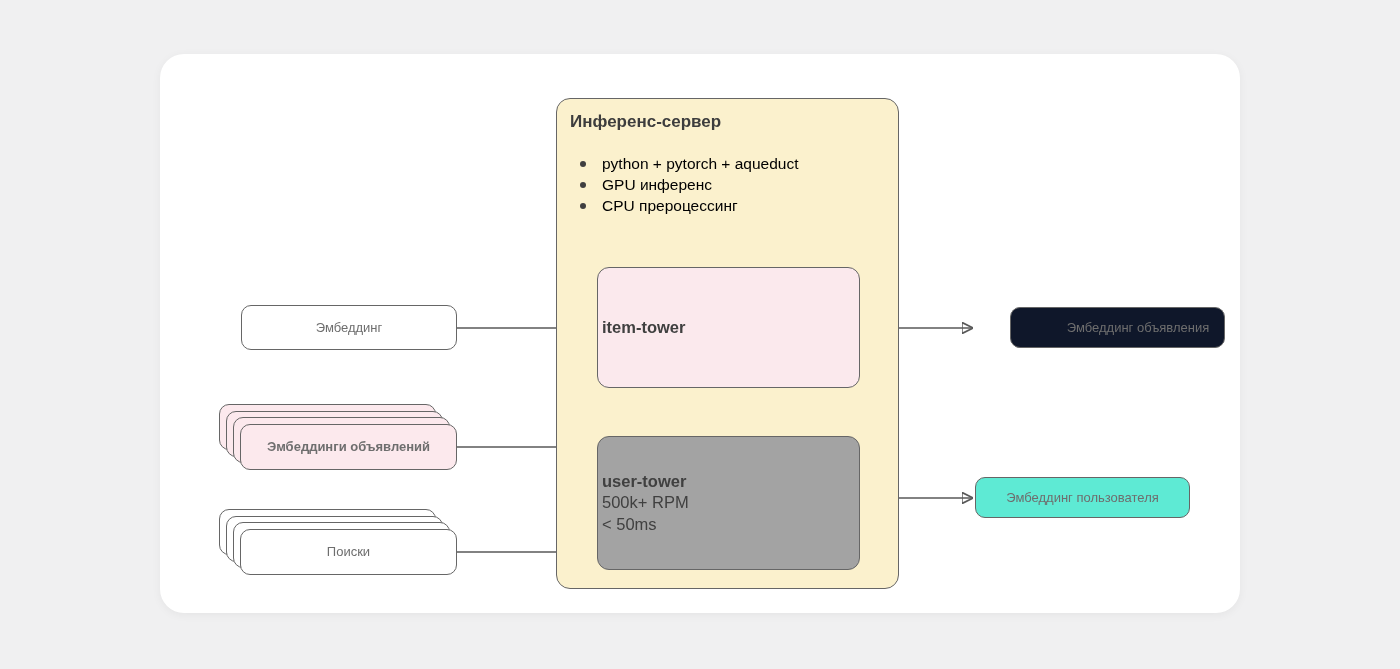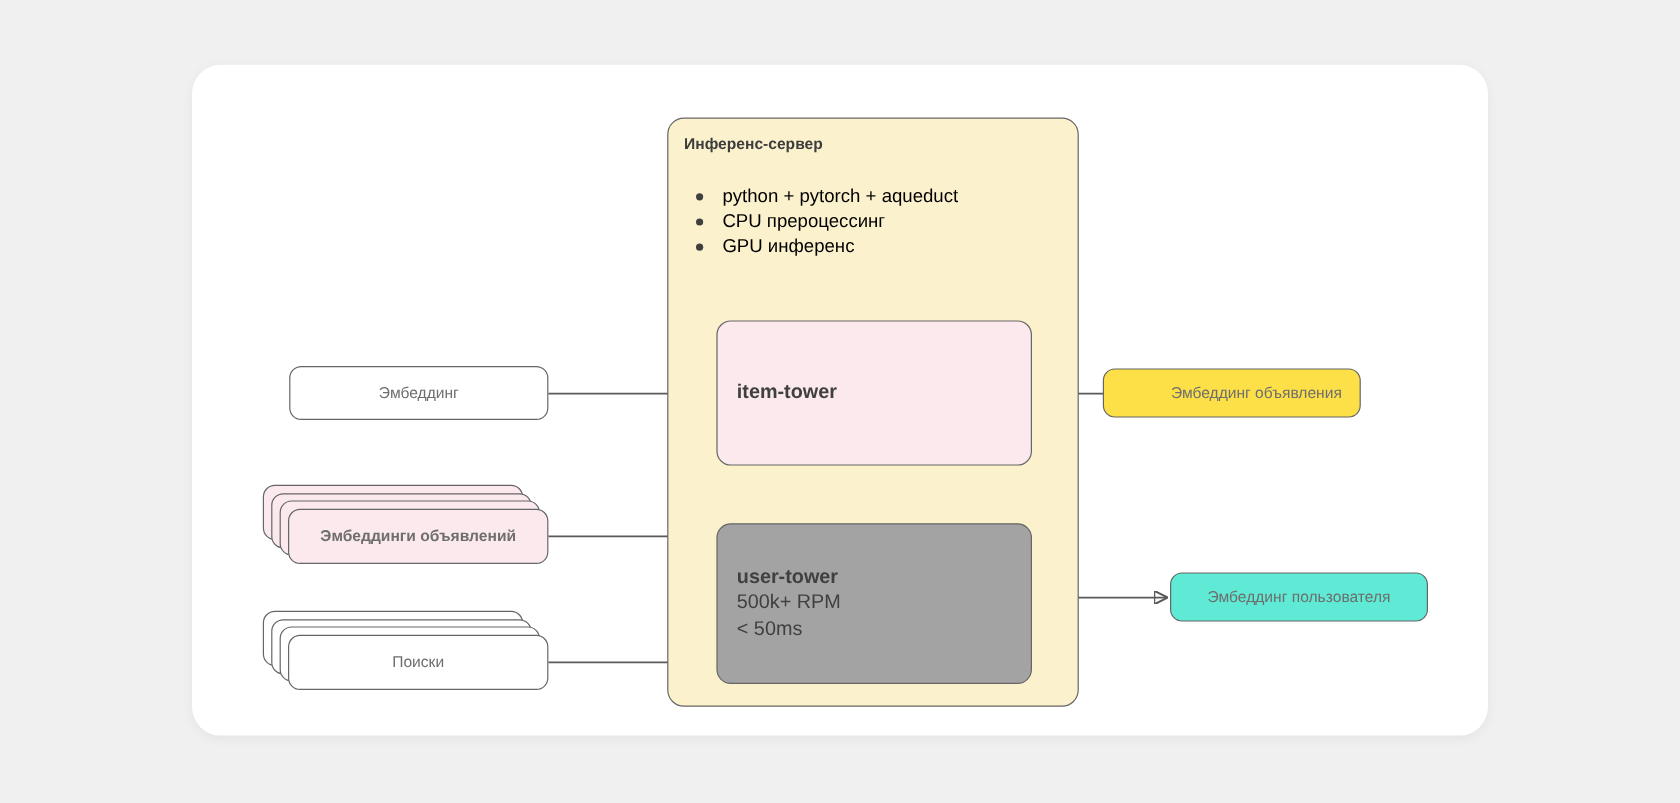--- a/index.html
+++ b/index.html
@@ -28,21 +28,21 @@
   .server-box {
     left: 556px; top: 98px;
     width: 343px; height: 491px;
     background: #fbf1cd;
     border-radius: 14px;
     display: block;
   }
   .server-title {
     position: absolute;
     left: 570px; top: 112px;
-    font-size: 13px;
+    font-size: 17px;
     font-weight: bold;
     color: #3d3d3d;
   }
   .server-bullets {
     position: absolute;
     left: 580px; top: 153px;
     width: 300px;
     list-style: none;
     font-size: 15.5px;
     color: #000000;
@@ -56,38 +56,38 @@
     position: absolute;
     left: 0; top: 8px;
     width: 6px; height: 6px;
     border-radius: 50%;
     background: #3f3f3f;
   }
   .tower {
     left: 597px;
     width: 263px;
     border-radius: 12px;
-    padding-left: 16px;
+    padding-left: 4px;
     color: #404040;
     font-size: 16.5px;
     line-height: 21.5px;
   }
   .item-tower { top: 267px; height: 121px; background: #fbe9ed; }
   .user-tower { top: 436px; height: 134px; background: #a3a3a3; }
   .tower .t-title { font-weight: bold; }
   .io-box {
     border-radius: 10px;
     justify-content: center;
     font-size: 13px;
     color: #6e6e6e;
     background: #ffffff;
     text-align: center;
   }
   .ad-input { left: 241px; top: 305px; width: 216px; height: 45px; }
-  .out-ad   { left: 919px; top: 307px; width: 215px; height: 41px; background: #fde047; padding-left: 41px; }
+  .out-ad   { left: 1010px; top: 307px; width: 215px; height: 41px; background: #0f172a; padding-left: 41px; }
   .out-user { left: 975px; top: 477px; width: 215px; height: 41px; background: #5eead4; }
   .stack { position: absolute; }
   .stack .layer {
     position: absolute;
     width: 217px; height: 46px;
     border: 1.5px solid #666666;
     border-radius: 10px;
     background: #ffffff;
   }
   .stack.pink .layer { background: #fce9ed; font-weight: bold; }
@@ -124,22 +124,22 @@
     <line x1="860" y1="328" x2="972" y2="328" marker-end="url(#arrow)"></line>
     <line x1="860" y1="498" x2="972" y2="498" marker-end="url(#arrow)"></line>
     <path d="M457,447 H574 V552 H457"></path>
     <line x1="574" y1="498" x2="594" y2="498" marker-end="url(#arrow)"></line>
   </svg>
 
   <div class="node server-box"></div>
   <div class="server-title">Инференс-сервер</div>
   <ul class="server-bullets">
     <li><span class="dot"></span><span>python + pytorch + aqueduct</span></li>
+    <li><span class="dot"></span><span>GPU инференс</span></li>
     <li><span class="dot"></span><span>CPU прероцессинг</span></li>
-    <li><span class="dot"></span><span>GPU инференс</span></li>
   </ul>
 
   <div class="node tower item-tower">
     <div>
       <div class="t-title">item-tower</div>
     </div>
   </div>
   <div class="node tower user-tower">
     <div>
       <div class="t-title">user-tower</div>

